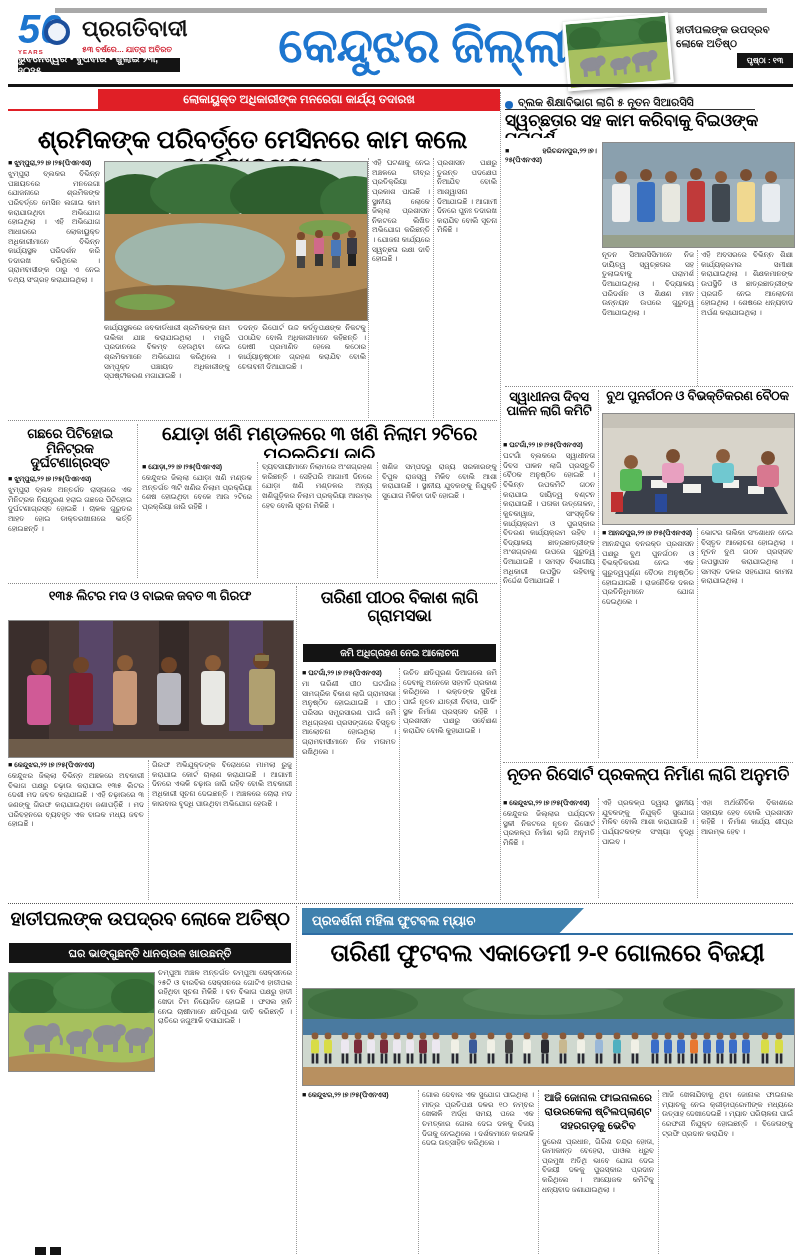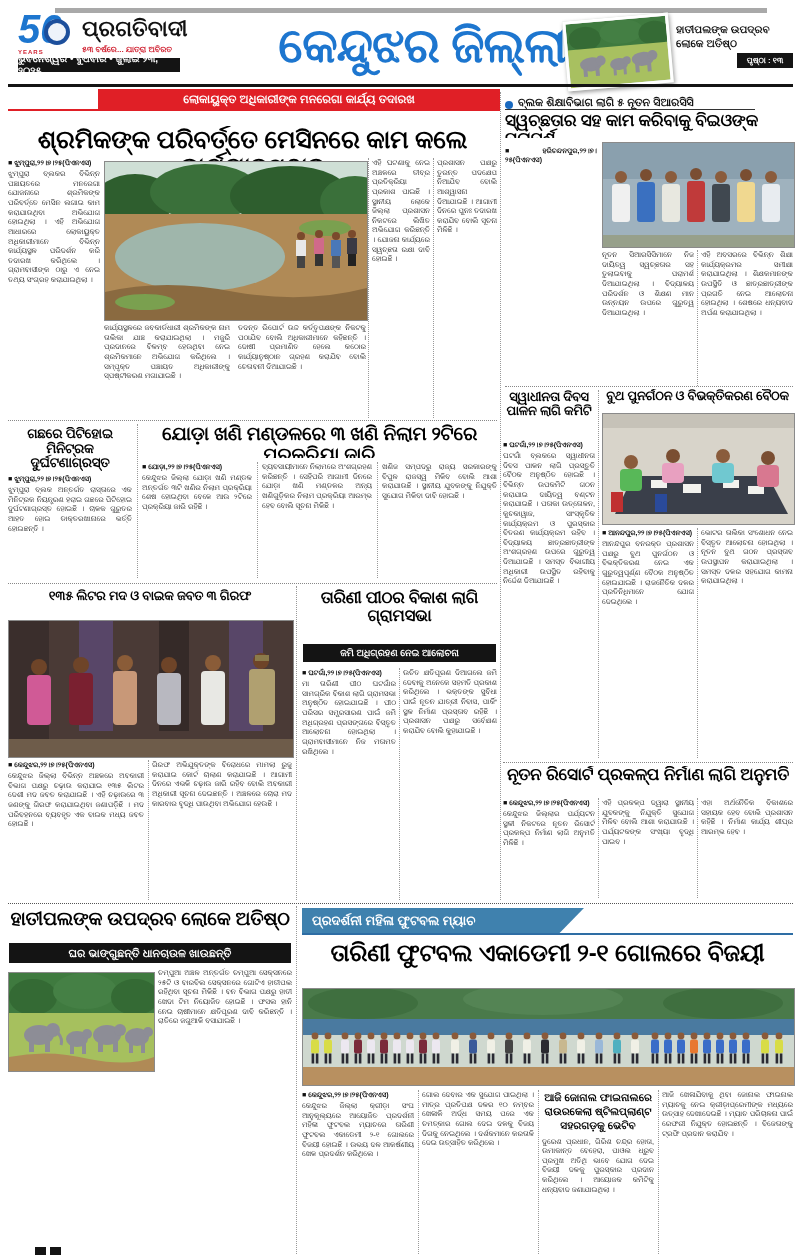--- a/index.html
+++ b/index.html
@@ -359,21 +359,20 @@
           <use href="#pf" x="430" style="color:#3a6cc8"></use>
           <use href="#pf" x="443" style="color:#3a6cc8"></use>
         <use href="#pf" x="462" style="color:#d8dc46"></use>
           <use href="#pf" x="476" style="color:#d8dc46"></use>
       </g>
     </svg>
   </div>
 
   <div class="col" style="left:302px;top:1090px;width:112px;height:164px;">
     <div class="dl">■ କେନ୍ଦୁଝର,୨୨।୭।୨୫(ପିଏନଏସ)</div>
-    <span>କେନ୍ଦୁଝର ଜିଲ୍ଲା କ୍ରୀଡ଼ା ସଂଘ ଆନୁକୂଲ୍ୟରେ ଆୟୋଜିତ ପ୍ରଦର୍ଶନୀ ମହିଳା ଫୁଟବଲ ମ୍ୟାଚରେ ତାରିଣୀ ଫୁଟବଲ ଏକାଡେମୀ ୨-୧ ଗୋଲରେ ବିଜୟୀ ହୋଇଛି । ଉଭୟ ଦଳ ଆକର୍ଷଣୀୟ ଖେଳ ପ୍ରଦର୍ଶନ କରିଥିଲେ ।</span>
   </div>
   <div class="vs" style="left:418px;top:1090px;height:164px;"></div>
   <div class="col" style="left:422px;top:1090px;width:112px;height:164px;"><span>ଗୋଲ ଦେବାର ଏକ ସୁଯୋଗ ପାଇଥିଲା । ମାତ୍ର ପ୍ରତିପକ୍ଷ ଦଳର ୧୦ ନମ୍ବର ଖେଳାଳି ଅର୍ଦ୍ଧ ସମୟ ପରେ ଏକ ଚମତ୍କାର ଗୋଲ ଦେଇ ଦଳକୁ ବିଜୟ ଦିଗକୁ ନେଇଥିଲେ । ଦର୍ଶକମାନେ କରତାଳି ଦେଇ ଉତ୍ସାହିତ କରିଥିଲେ ।</span></div>
   <div class="vs" style="left:538px;top:1090px;height:164px;"></div>
   <div class="col" style="left:542px;top:1090px;width:112px;height:164px;">
     <div style="font-size:10.5px;font-weight:bold;line-height:1.35;text-align:center;color:#000;margin-bottom:4px;">ଆଜି ଜୋନାଲ ଫାଇନାଲରେ ରାଉରକେଲା ଷ୍ଟିଲପ୍ଲାଣ୍ଟ ସହରଗଡ଼କୁ ଭେଟିବ</div>
     <span>ଦୁରେଶ ପ୍ରଧାନ, ଗିରିଶ ଚନ୍ଦ୍ର ହୋତା, ଉମାକାନ୍ତ ବେହେରା, ପାଓଲ ଧ୍ରୁବ ପ୍ରମୁଖ ଅତିଥି ଭାବେ ଯୋଗ ଦେଇ ବିଜୟୀ ଦଳକୁ ପୁରସ୍କାର ପ୍ରଦାନ କରିଥିଲେ । ଆୟୋଜକ କମିଟିକୁ ଧନ୍ୟବାଦ ଜଣାଯାଇଥିଲା ।</span>
   </div>
   <div class="vs" style="left:658px;top:1090px;height:164px;"></div>
   <div class="col" style="left:662px;top:1090px;width:131px;height:164px;"><span>ଆଜି ଖେଳାଯିବାକୁ ଥିବା ଜୋନାଲ ଫାଇନାଲ ମ୍ୟାଚକୁ ନେଇ କ୍ରୀଡ଼ାପ୍ରେମୀଙ୍କ ମଧ୍ୟରେ ଉତ୍ସାହ ଦେଖାଦେଇଛି । ମ୍ୟାଚ ପରିଚାଳନା ପାଇଁ ରେଫରୀ ନିଯୁକ୍ତ ହୋଇଛନ୍ତି । ବିଜେତାଙ୍କୁ ଟ୍ରଫି ପ୍ରଦାନ କରାଯିବ ।</span></div>

